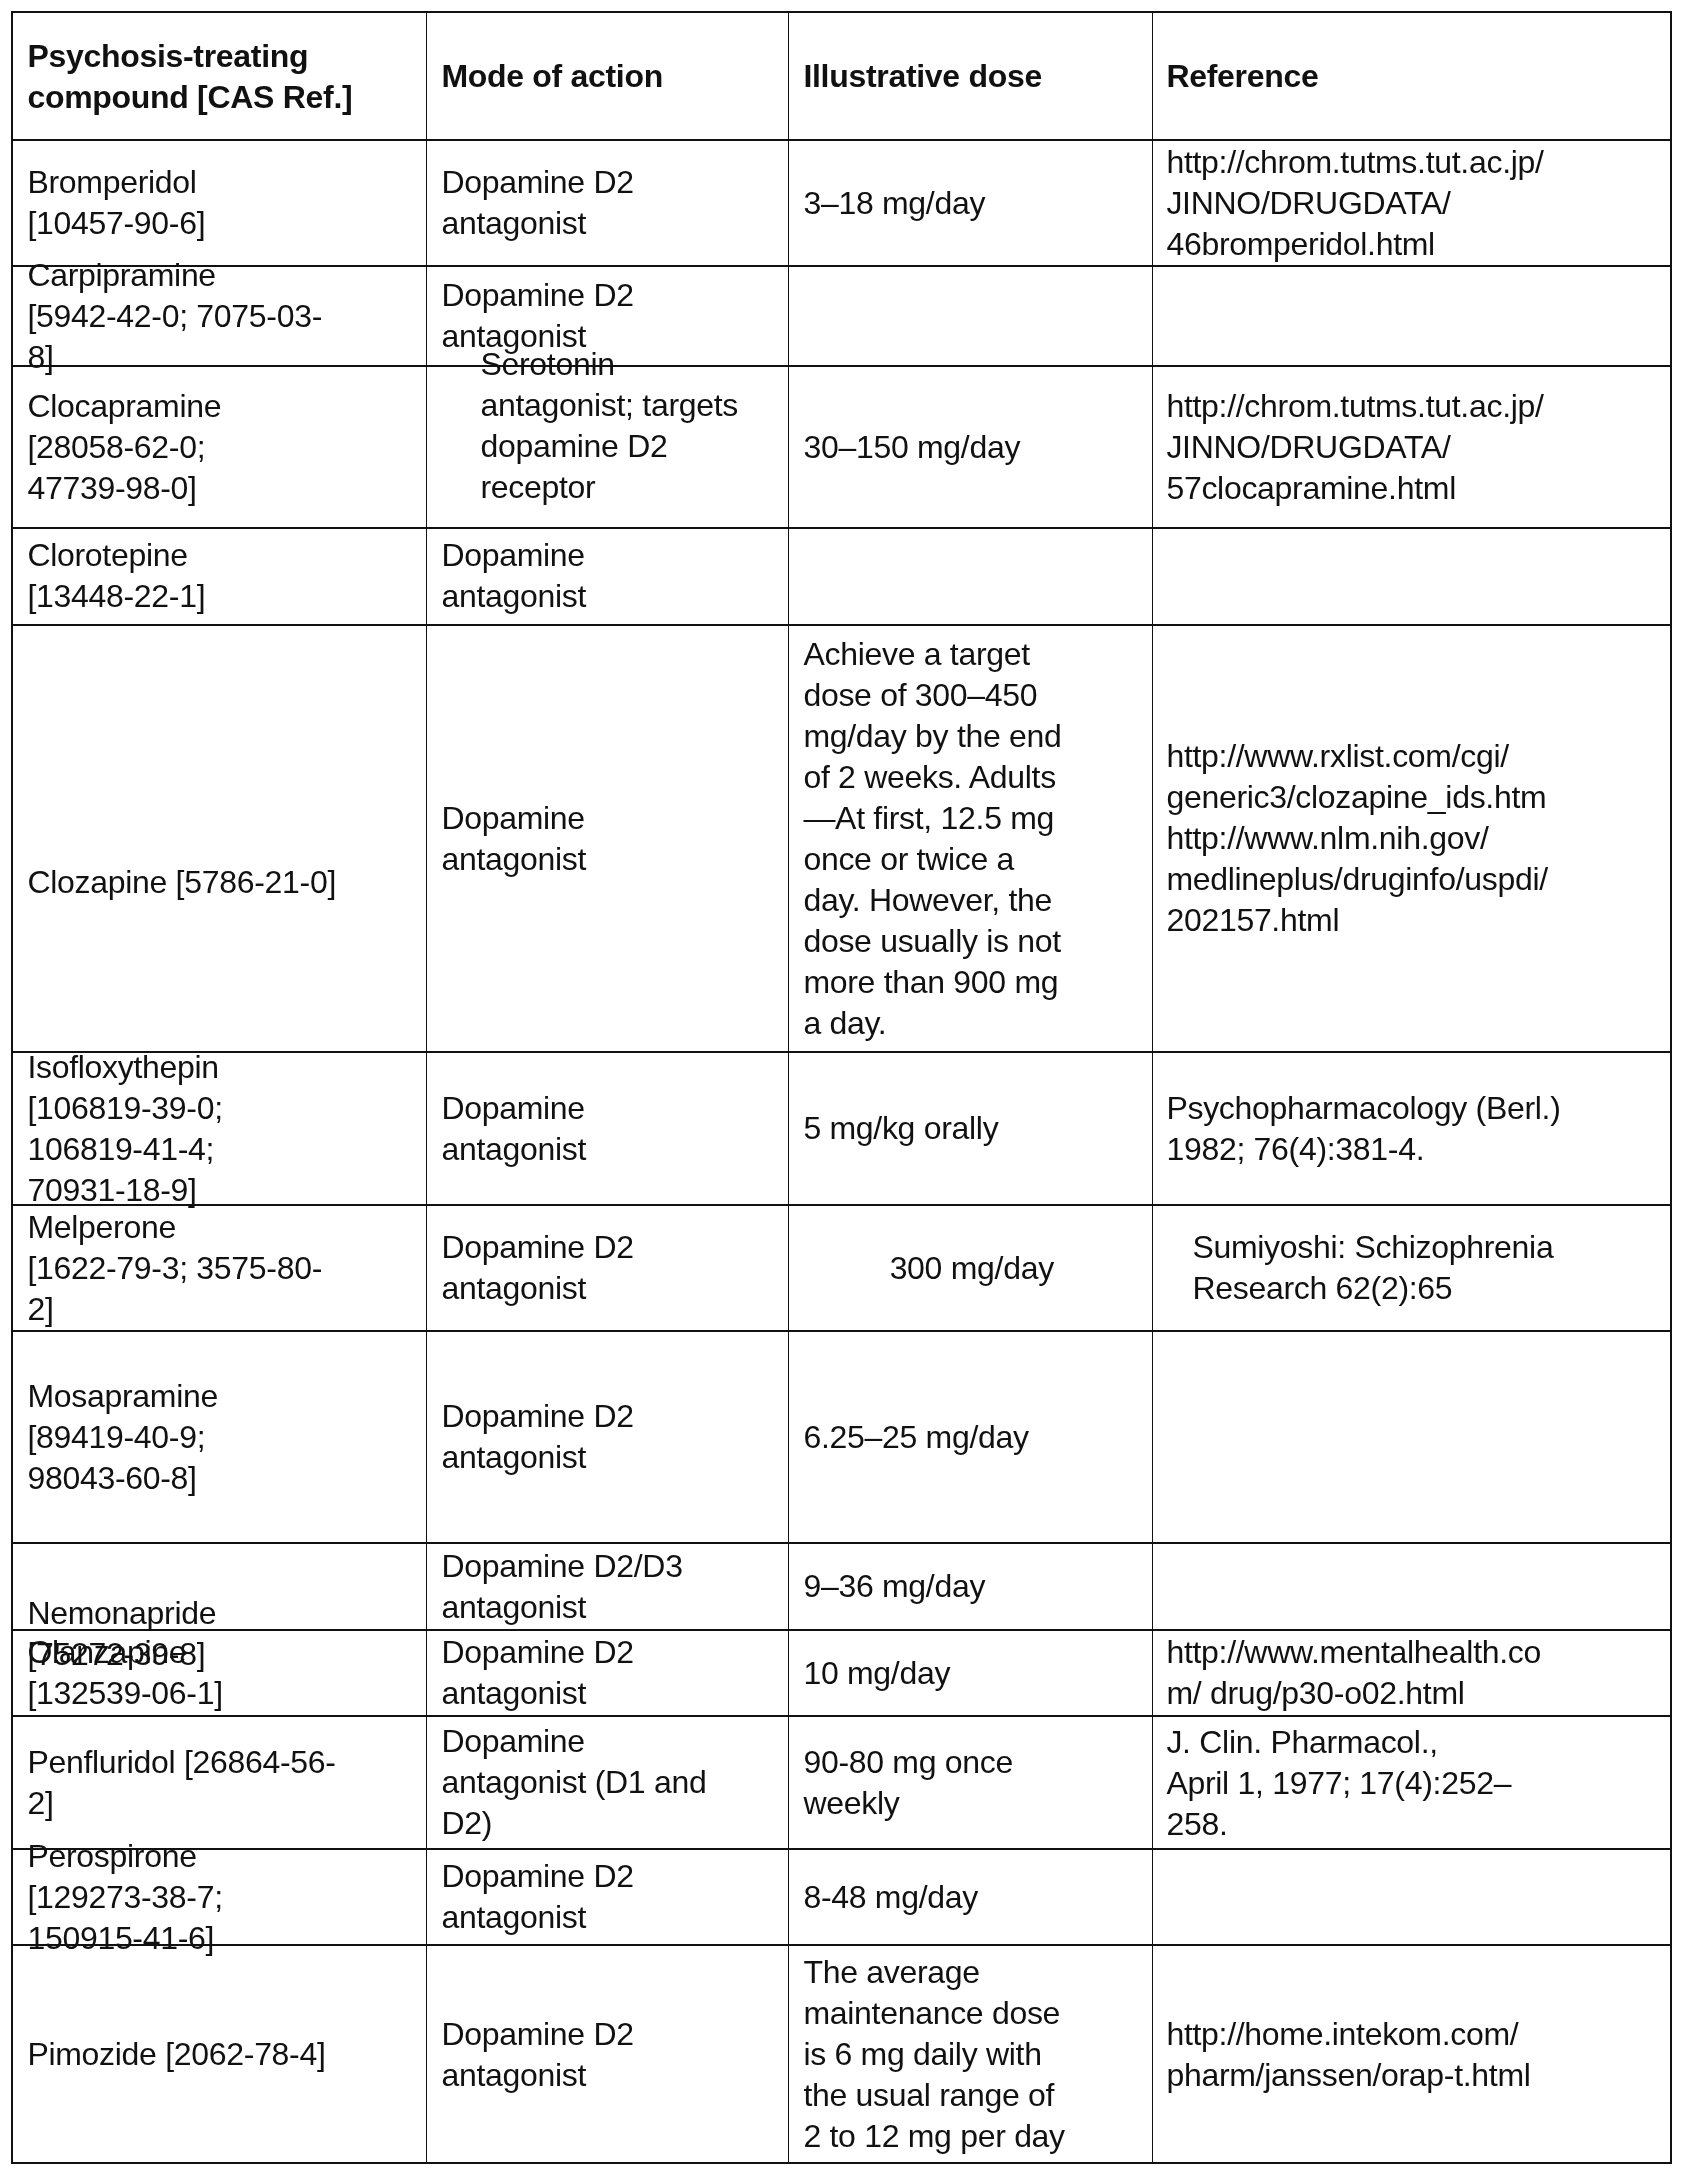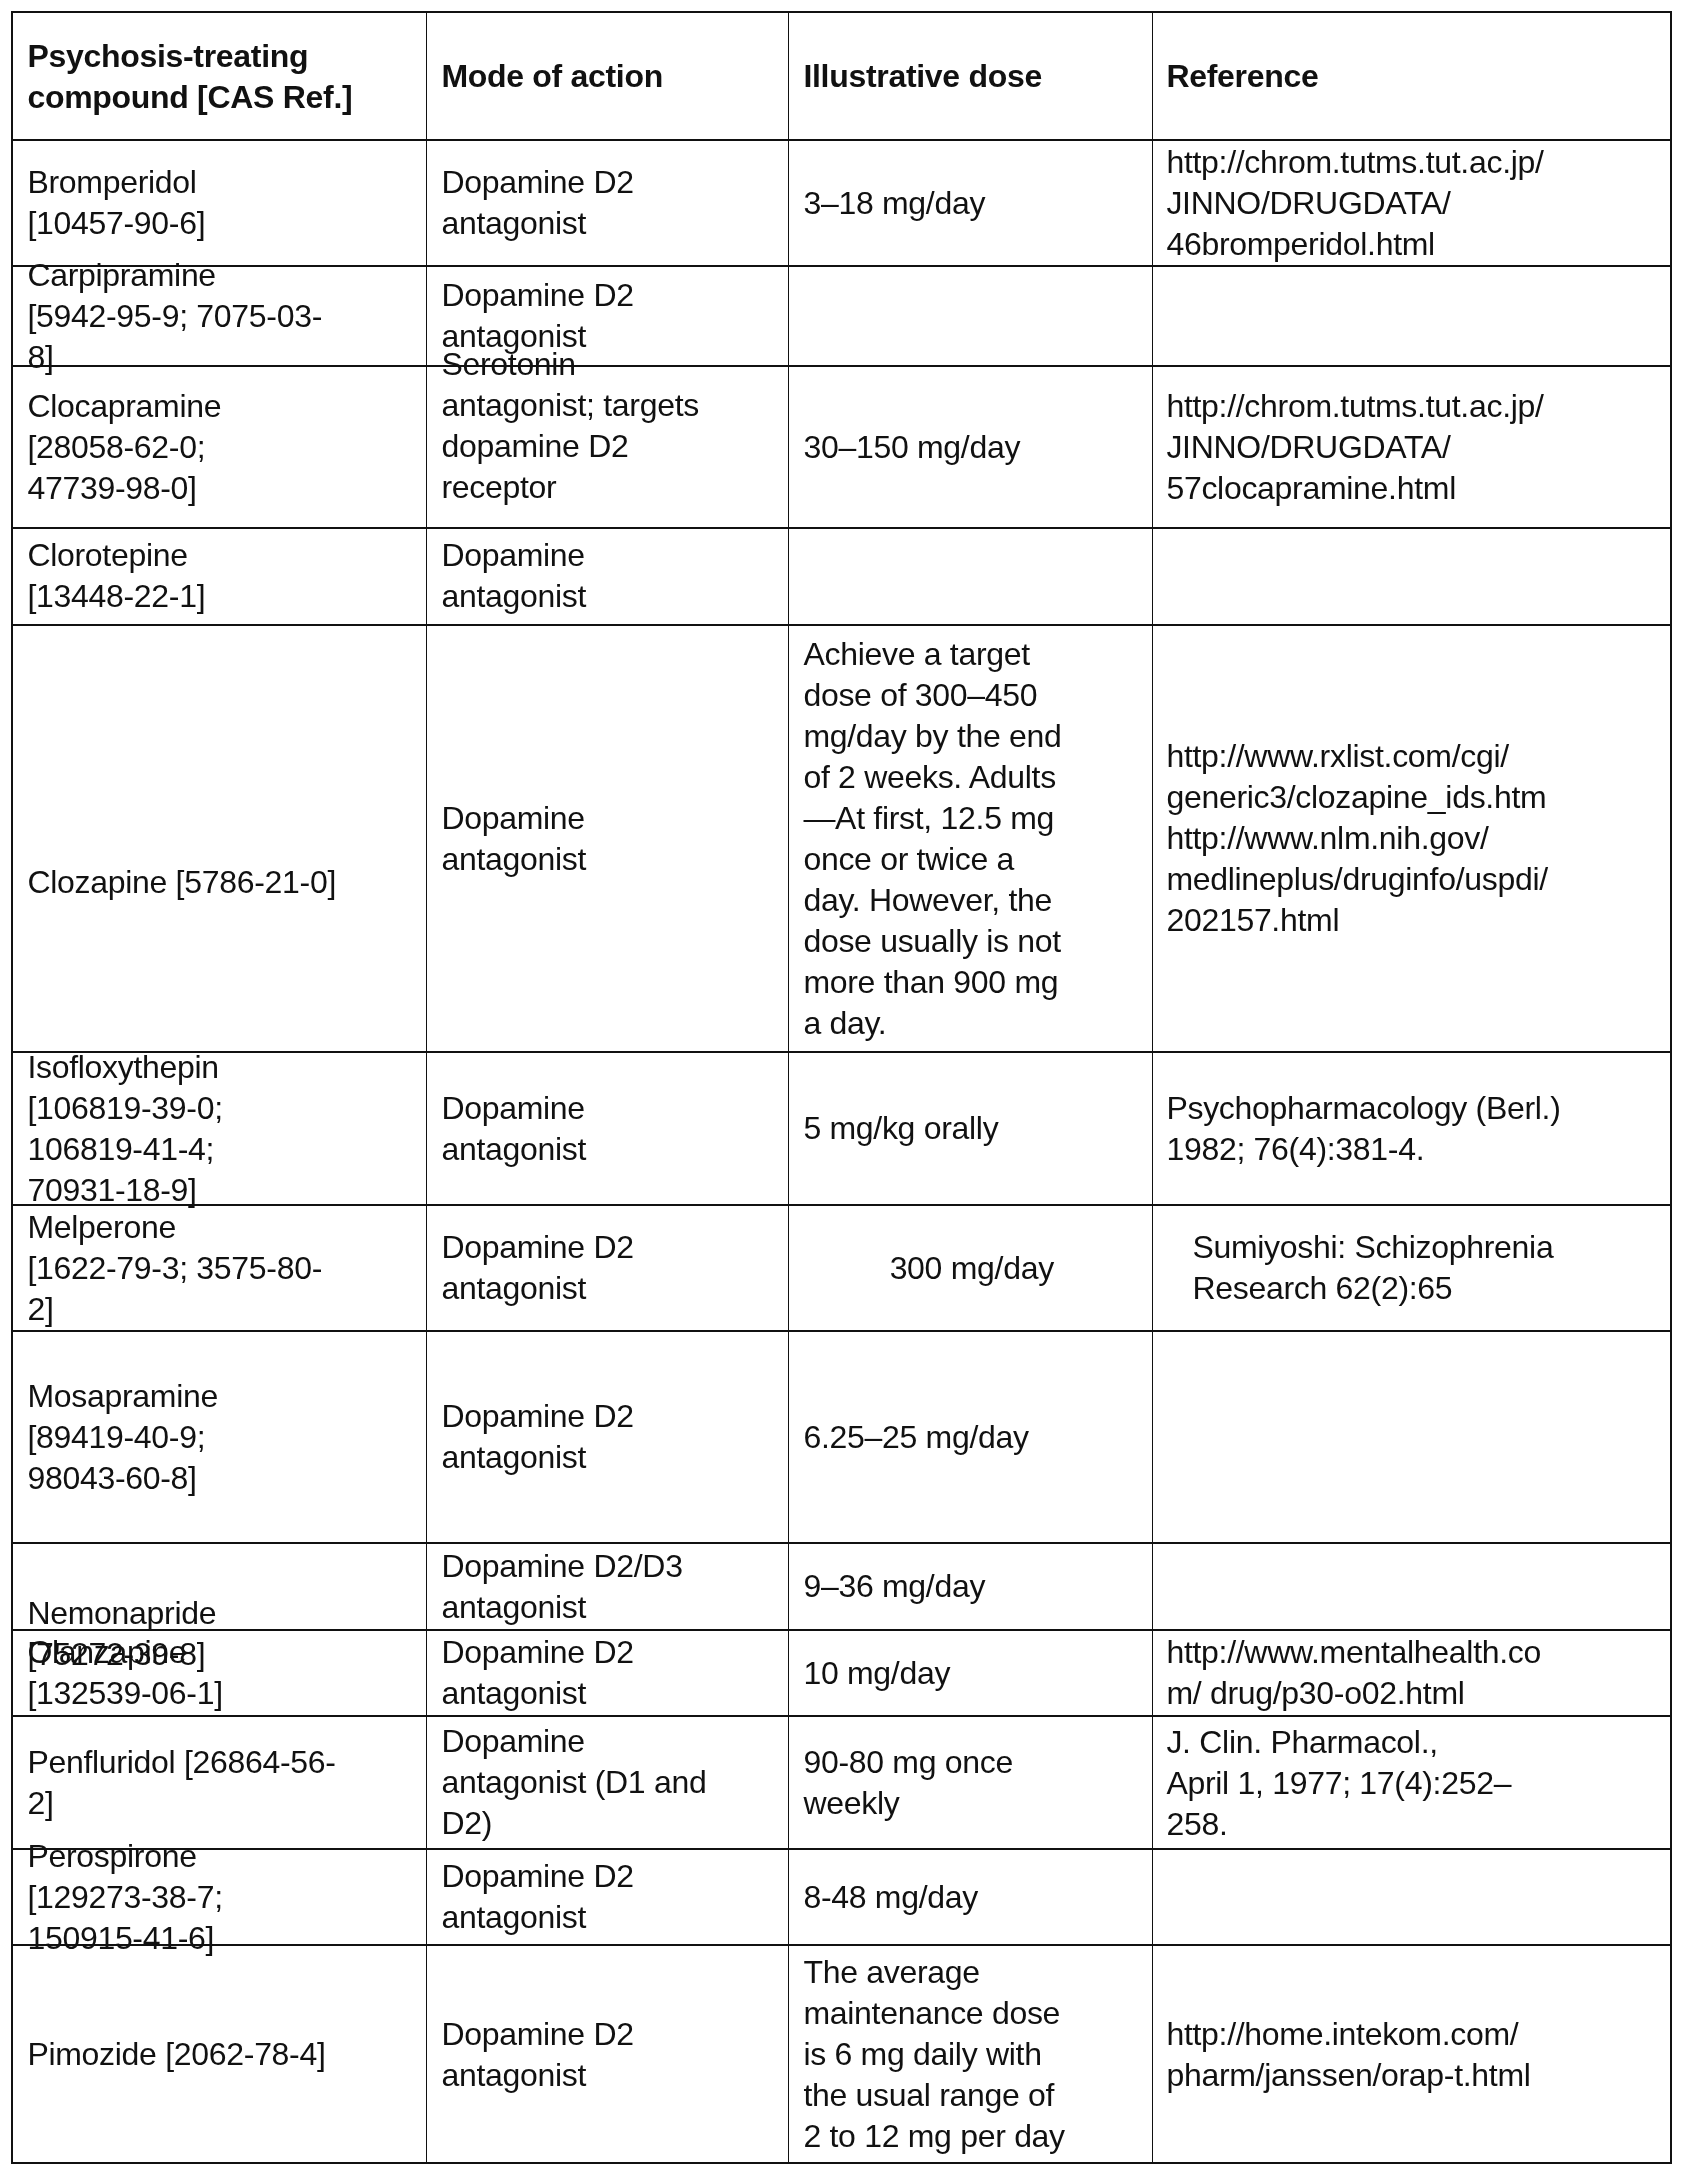--- a/index.html
+++ b/index.html
@@ -41,30 +41,30 @@
     <div class="cell head" style="left: 1139px; width: 516px; top: 0px; height: 127px;"><span>Reference</span></div>
     <div class="cell" style="left: 0px; width: 414px; top: 127px; height: 126px;"><span>Bromperidol
 [10457-90-6]</span></div>
     <div class="cell" style="left: 414px; width: 362px; top: 127px; height: 126px;"><span>Dopamine D2
 antagonist</span></div>
     <div class="cell" style="left: 776px; width: 363px; top: 127px; height: 126px;"><span>3–18 mg/day</span></div>
     <div class="cell" style="left: 1139px; width: 516px; top: 127px; height: 126px;"><span>http://chrom.tutms.tut.ac.jp/
 JINNO/DRUGDATA/
 46bromperidol.html</span></div>
     <div class="cell" style="left: 0px; width: 414px; top: 253px; height: 100px;"><span>Carpipramine
-[5942-95-9; 7075-03-
+[5942-42-0; 7075-03-
 8]</span></div>
     <div class="cell" style="left: 414px; width: 362px; top: 253px; height: 100px;"><span>Dopamine D2
 antagonist</span></div>
     <div class="cell" style="left: 776px; width: 363px; top: 253px; height: 100px;"><span></span></div>
     <div class="cell" style="left: 1139px; width: 516px; top: 253px; height: 100px;"><span></span></div>
     <div class="cell" style="left: 0px; width: 414px; top: 353px; height: 162px;"><span>Clocapramine
 [28058-62-0;
 47739-98-0]</span></div>
-    <div class="cell" style="left: 414px; width: 362px; top: 353px; height: 120px;"><span>Serotonin
+    <div class="cell" style="left: 414px; width: 362px; top: 353px; height: 120px; justify-content: center;"><span>Serotonin
 antagonist; targets
 dopamine D2
 receptor</span></div>
     <div class="cell" style="left: 776px; width: 363px; top: 353px; height: 162px;"><span>30–150 mg/day</span></div>
     <div class="cell" style="left: 1139px; width: 516px; top: 353px; height: 162px;"><span>http://chrom.tutms.tut.ac.jp/
 JINNO/DRUGDATA/
 57clocapramine.html</span></div>
     <div class="cell" style="left: 0px; width: 414px; top: 514px; height: 97px;"><span>Clorotepine
 [13448-22-1]</span></div>
     <div class="cell" style="left: 414px; width: 362px; top: 514px; height: 97px;"><span>Dopamine

